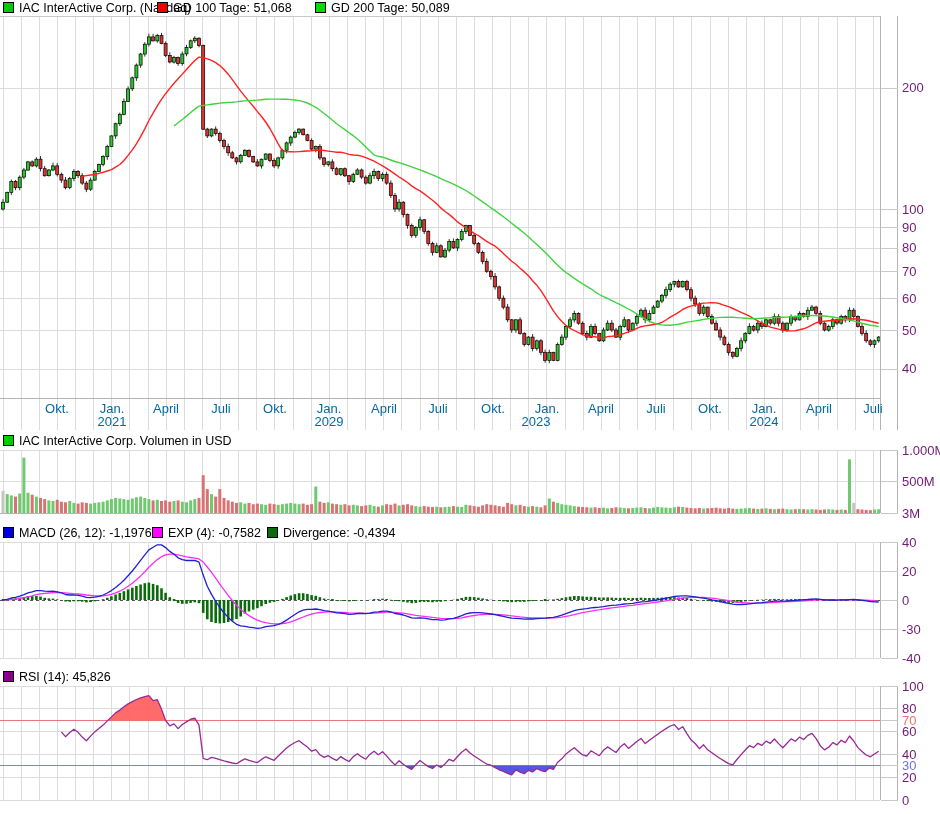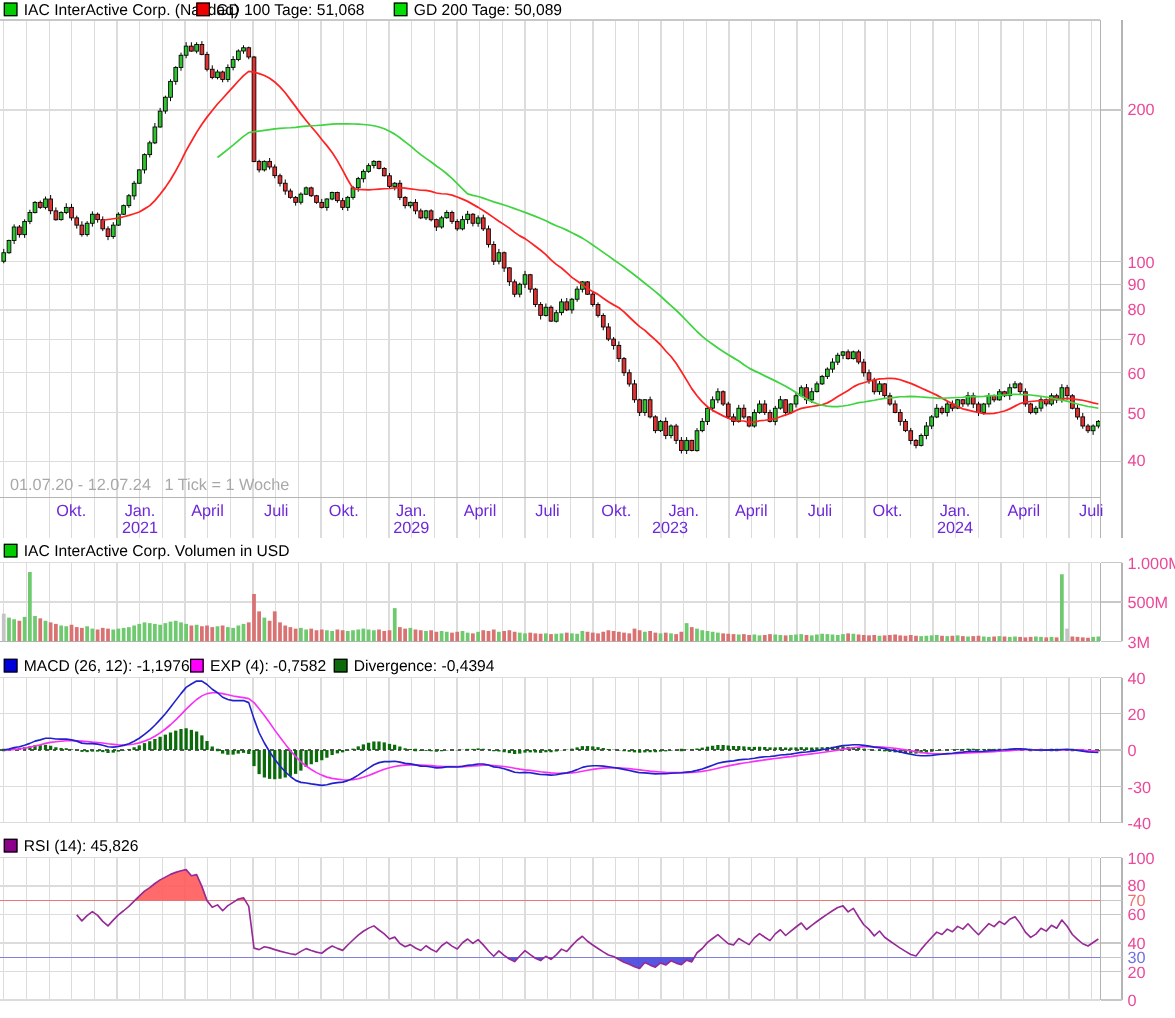--- a/index.html
+++ b/index.html
@@ -1,22 +1,22 @@
 <!DOCTYPE html>
 <html><head>
 <meta charset="utf-8">
 <style>
   html,body{margin:0;padding:0;background:#fff;}
   .stage{position:relative;width:940px;height:814px;background:#fff;overflow:hidden;
          font-family:"Liberation Sans",sans-serif;color:#000;}
   #charthost{position:absolute;left:0;top:0;width:940px;height:814px;}
   #charthost svg{position:absolute;left:0;top:0;}
   #overlay{position:absolute;left:0;top:0;width:940px;height:814px;pointer-events:none;}
-  .tick{position:absolute;font-size:13px;line-height:13px;color:#ec4899;white-space:nowrap;}
-  .xtick{position:absolute;font-size:13px;line-height:13px;color:#6d28d9;transform:translateX(-50%);white-space:nowrap;}
+  .tick{position:absolute;font-size:13px;line-height:13px;color:#701a75;white-space:nowrap;}
+  .xtick{position:absolute;font-size:13px;line-height:13px;color:#0369a1;transform:translateX(-50%);white-space:nowrap;}
   .legend-row{position:absolute;left:0;width:940px;height:14px;font-size:12.5px;line-height:13px;}
   .li{position:absolute;top:0;white-space:nowrap;}
   .sq{display:inline-block;width:9px;height:9px;border:1px solid #000;margin-right:5px;position:relative;top:1px;}
   .footnote{position:absolute;left:8px;top:380px;font-size:13px;color:#a8a8a8;white-space:pre;}
 </style>
 </head>
 <body>
 
 <div class="stage">
 
@@ -1180,21 +1180,20 @@
       <div class="xtick" style="left:536px;top:415px">2023</div>
       <div class="xtick" style="left:601px;top:402px">April</div>
       <div class="xtick" style="left:656px;top:402px">Juli</div>
       <div class="xtick" style="left:710px;top:402px">Okt.</div>
       <div class="xtick" style="left:764px;top:402px">Jan.</div>
       <div class="xtick" style="left:764px;top:415px">2024</div>
       <div class="xtick" style="left:819px;top:402px">April</div>
       <div class="xtick" style="left:873px;top:402px">Juli</div>
     </div>
 
-  <div class="footnote">01.07.20 - 12.07.24   1 Tick = 1 Woche</div>
 
   <div class="legend-row" style="top:1px">
     <span class="li" style="left:3px"><i class="sq" style="background: rgb(0, 204, 0);"></i><span>IAC InterActive Corp. (Nasdaq)</span></span>
     <span class="li" style="left:157px"><i class="sq" style="background: rgb(238, 0, 0);"></i><span>GD 100 Tage: 51,068</span></span>
     <span class="li" style="left:315px"><i class="sq" style="background: rgb(0, 221, 0);"></i><span>GD 200 Tage: 50,089</span></span>
   </div>
 
   <div class="legend-row" style="top:434px">
     <span class="li" style="left:3px"><i class="sq" style="background: rgb(0, 204, 0);"></i><span>IAC InterActive Corp. Volumen in USD</span></span>
   </div>

